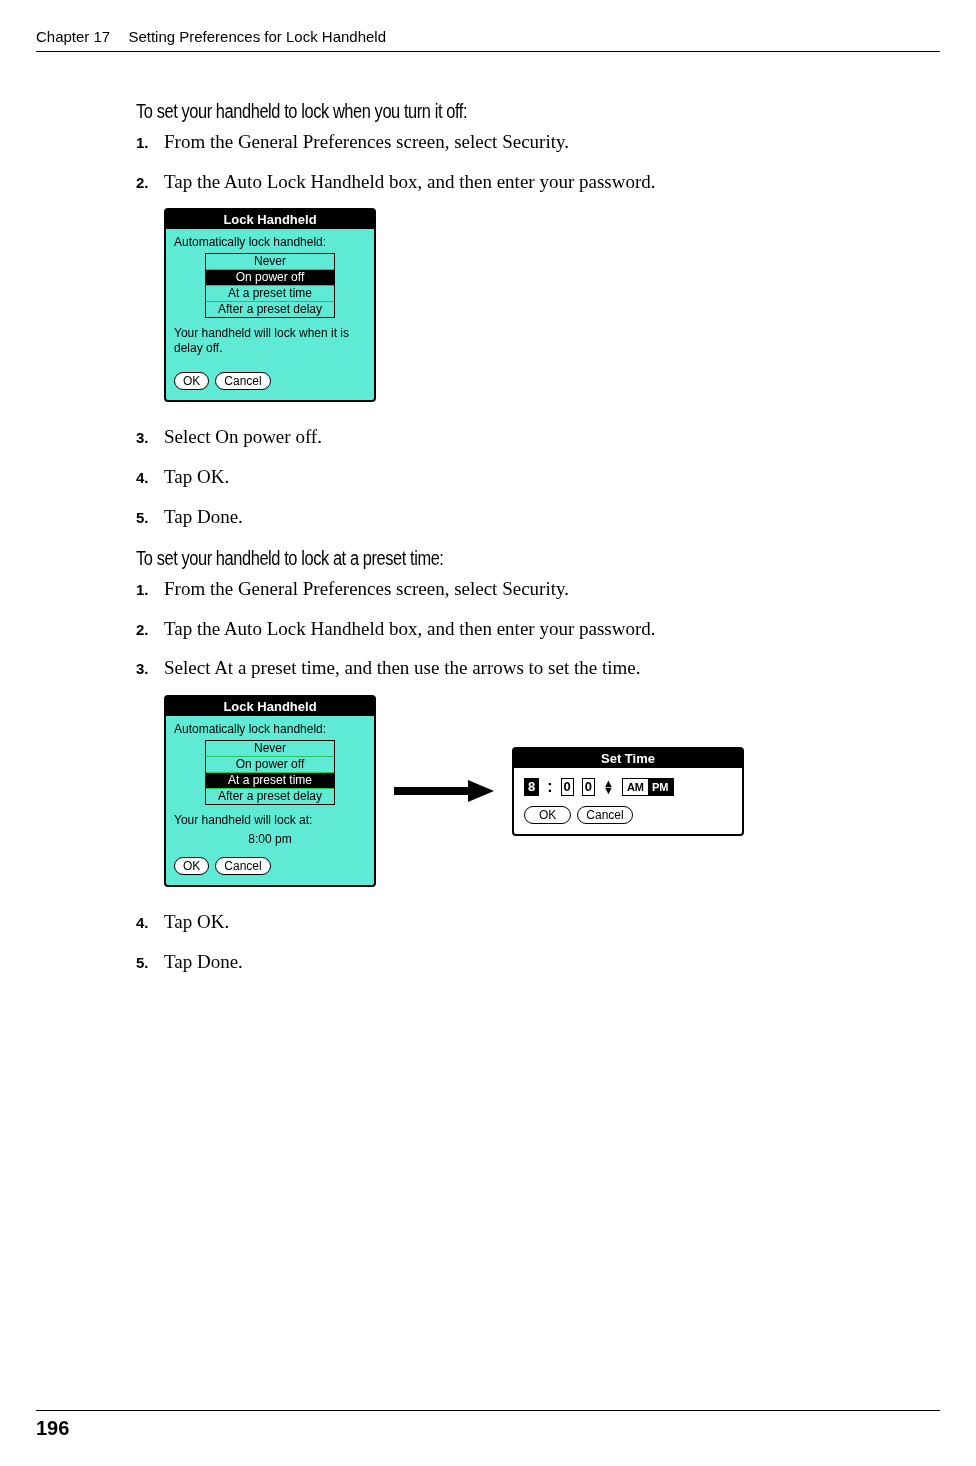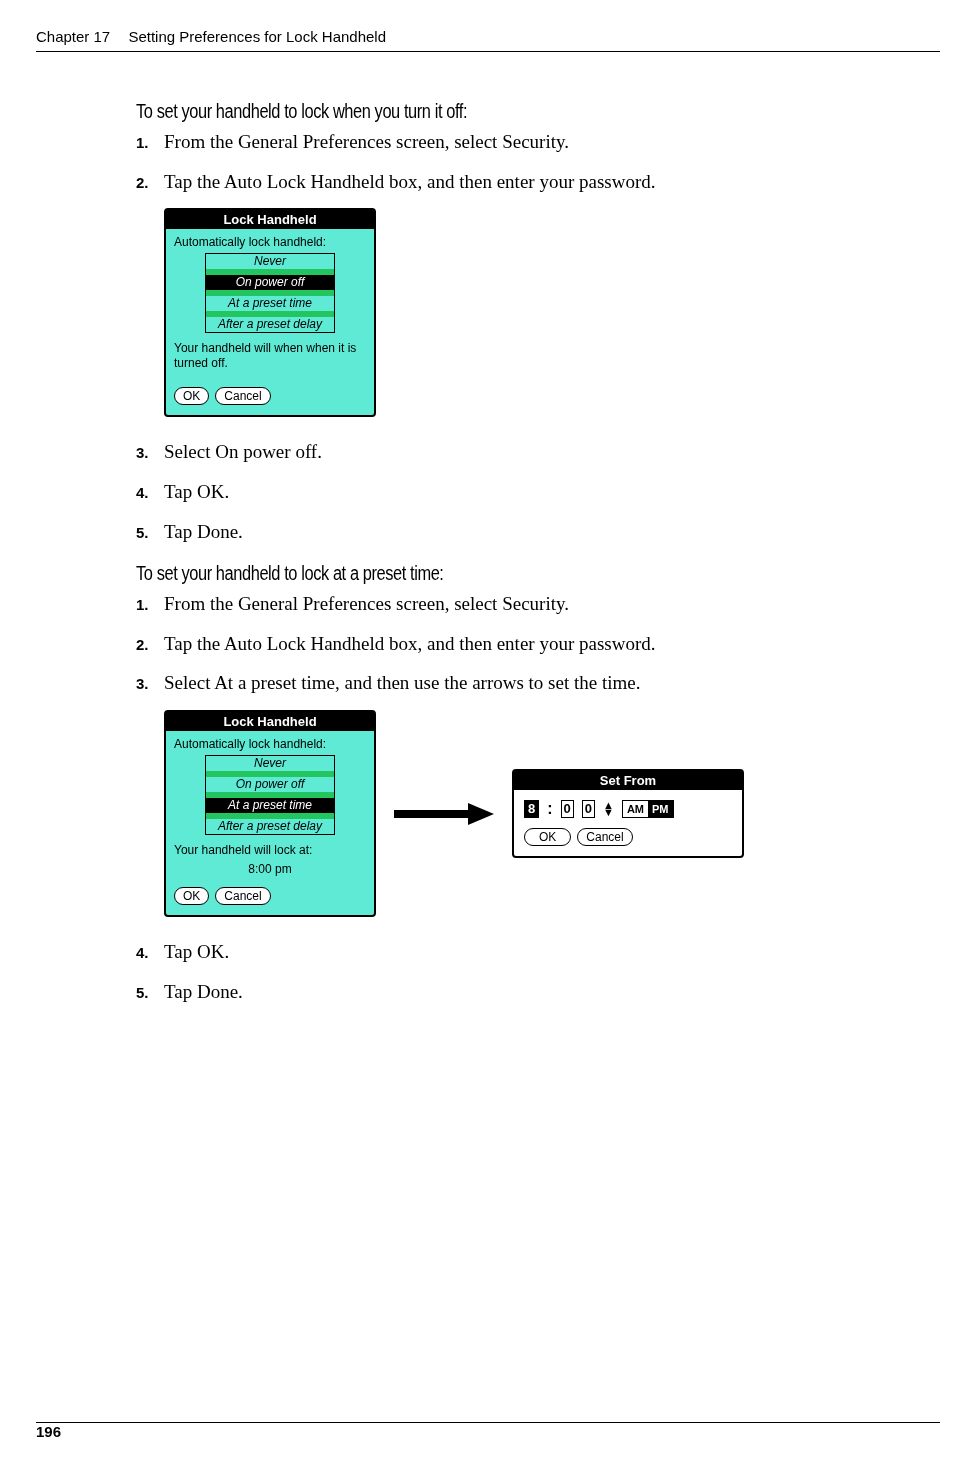--- a/index.html
+++ b/index.html
@@ -69,25 +69,24 @@
       font-weight: bold;
       text-align: center;
       padding: 2px 0;
       font-size: 13px;
     }
     .palm-body { padding: 6px 8px 10px 8px; }
     .palm-list {
       width: 130px;
       margin: 4px auto 8px auto;
       border: 1px solid #000;
-      font-style: italic;
     }
     .palm-list .item {
       text-align: center;
-      border-top: 6px solid #22c55e;
+      border-top: 1px solid #22c55e;
       font-size: 12px;
       padding: 0 0;
       line-height: 15px;
     }
     .palm-list .item:first-child { border-top: none; }
     .palm-list .item.sel { background: #000; color: #fff; }
     .palm-note { font-size: 12px; line-height: 1.25; margin-bottom: 16px; }
     .palm-note.center { text-align: center; }
     .palm-btns { display: flex; gap: 6px; }
     .pbtn {
@@ -133,24 +132,24 @@
     .spinner span { display: block; }
     .ampm { display: flex; border: 1px solid #000; }
     .ampm .half { padding: 0 4px; font-size: 11px; line-height: 16px; font-weight: bold; }
     .ampm .half.sel { background: #000; color: #fff; }
     .page-num {
       position: absolute;
       left: 36px;
       bottom: 26px;
       font-family: Arial, Helvetica, sans-serif;
       font-weight: bold;
-      font-size: 15px;
+      font-size: 20px;
       border-top: 1px solid #000;
       width: 904px;
-      padding-top: 0;
+      padding-top: 6px;
     }
   </style>
 </head>
 <body>
 
 <div class="header">
   <span class="chap">Chapter 17</span>
   <span>Setting Preferences for Lock Handheld</span>
 </div>
 
@@ -172,21 +171,21 @@
   <div class="palm-dialog">
     <div class="palm-title">Lock Handheld</div>
     <div class="palm-body">
       <div>Automatically lock handheld:</div>
       <div class="palm-list">
         <div class="item">Never</div>
         <div class="item sel">On power off</div>
         <div class="item">At a preset time</div>
         <div class="item">After a preset delay</div>
       </div>
-      <div class="palm-note">Your handheld will when when it is turned off.</div>
+      <div class="palm-note">Your handheld will lock when it is delay off.</div>
       <div class="palm-btns">
         <div class="pbtn">OK</div>
         <div class="pbtn">Cancel</div>
       </div>
     </div>
   </div>
 
   <ol class="steps">
     <li>
         <span class="num">3.</span>
@@ -238,21 +237,21 @@
         </div>
       </div>
     </div>
 
     <svg class="arrow-svg" viewBox="0 0 100 22">
       <rect x="0" y="7" width="74" height="8" fill="#000"></rect>
       <polygon points="74,0 100,11 74,22" fill="#000"></polygon>
     </svg>
 
     <div class="settime">
-      <div class="st-title">Set From</div>
+      <div class="st-title">Set Time</div>
       <div class="st-body">
         <div class="st-row">
           <span class="numbox">8</span>
           <span class="colon">:</span>
           <span class="outbox">0</span>
           <span class="outbox">0</span>
           <span class="spinner">
             <span>▲</span>
             <span>▼</span>
           </span>

